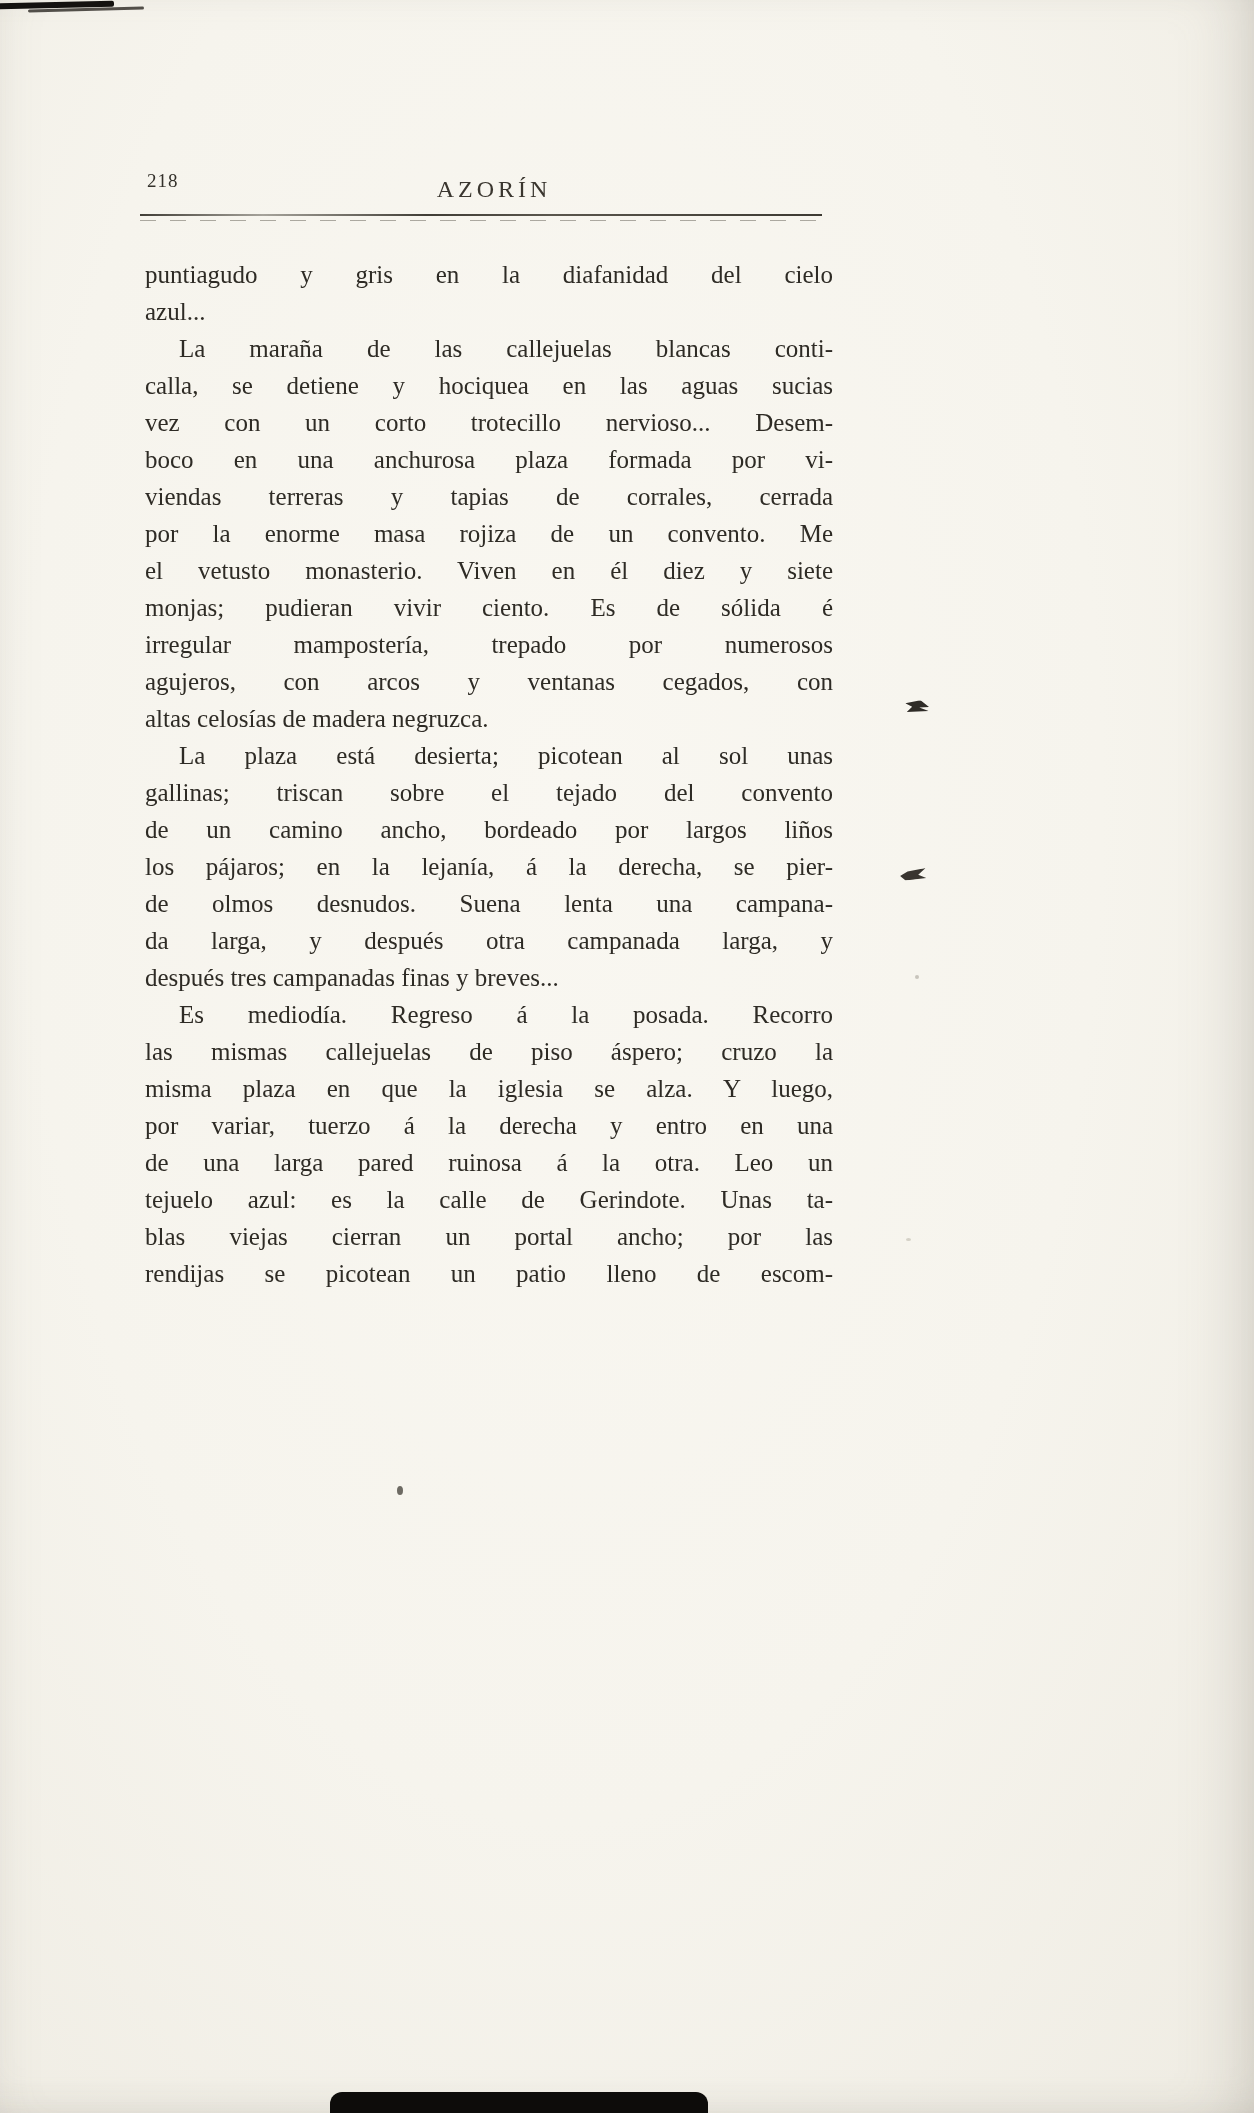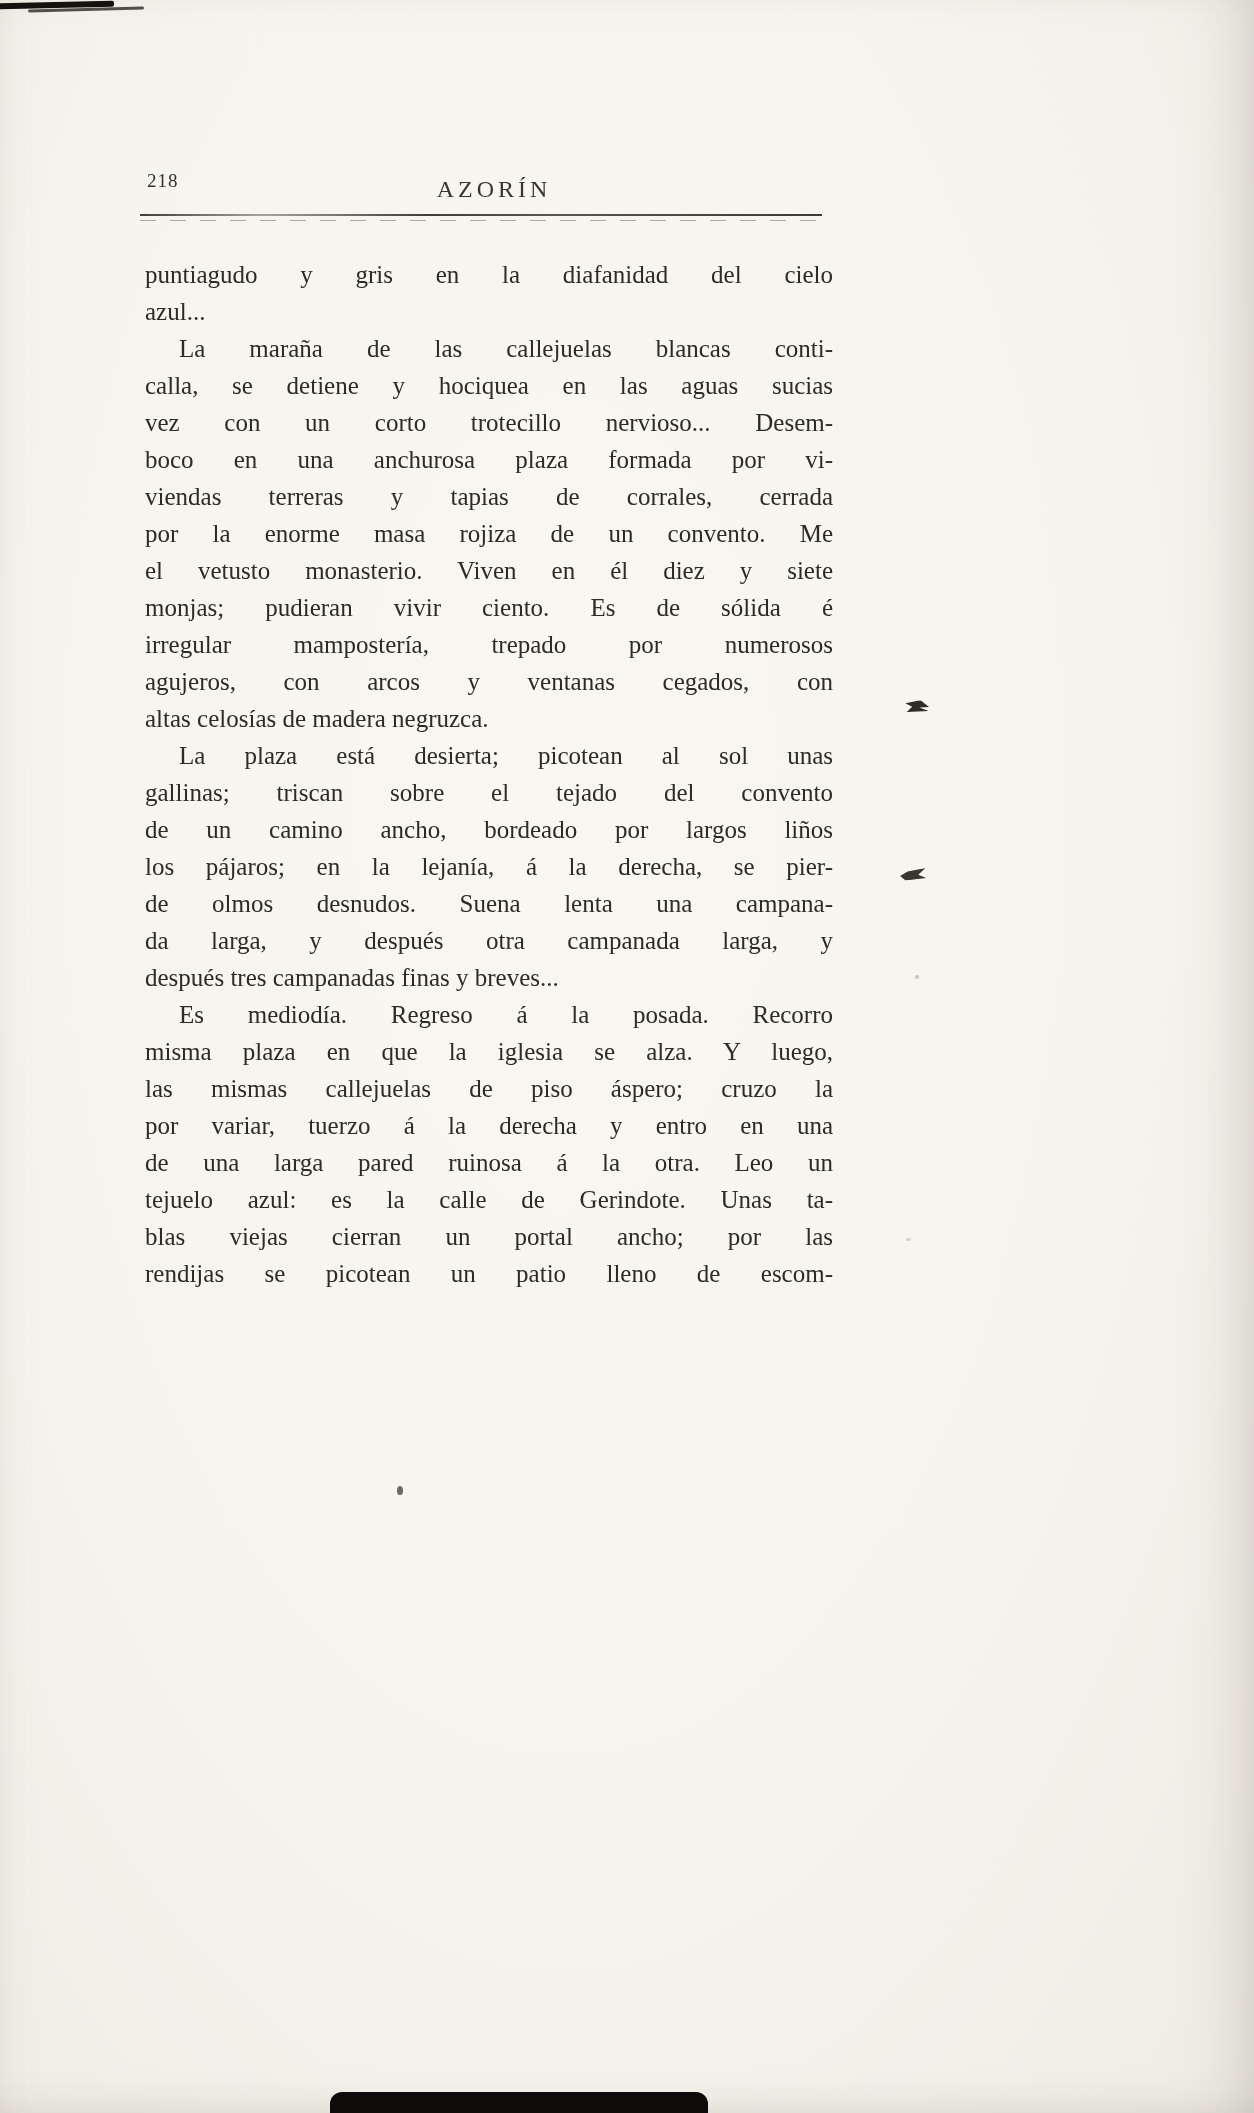--- a/index.html
+++ b/index.html
@@ -84,22 +84,22 @@
       <div class="line">agujeros, con arcos y ventanas cegados, con</div>
       <div class="line end">altas celosías de madera negruzca.</div>
       <div class="line indent">La plaza está desierta; picotean al sol unas</div>
       <div class="line">gallinas; triscan sobre el tejado del convento</div>
       <div class="line">de un camino ancho, bordeado por largos liños</div>
       <div class="line">los pájaros; en la lejanía, á la derecha, se pier-</div>
       <div class="line">de olmos desnudos. Suena lenta una campana-</div>
       <div class="line">da larga, y después otra campanada larga, y</div>
       <div class="line end">después tres campanadas finas y breves...</div>
       <div class="line indent">Es mediodía. Regreso á la posada. Recorro</div>
+      <div class="line">las mismas callejuelas de piso áspero; cruzo la</div>
       <div class="line">misma plaza en que la iglesia se alza. Y luego,</div>
-      <div class="line">las mismas callejuelas de piso áspero; cruzo la</div>
       <div class="line">por variar, tuerzo á la derecha y entro en una</div>
       <div class="line">de una larga pared ruinosa á la otra. Leo un</div>
       <div class="line">tejuelo azul: es la calle de Gerindote. Unas ta-</div>
       <div class="line">blas viejas cierran un portal ancho; por las</div>
       <div class="line">rendijas se picotean un patio lleno de escom-</div>
     </div>
 
   <div class="corner-tear">
     <div class="s1"></div>
     <div class="s2"></div>

